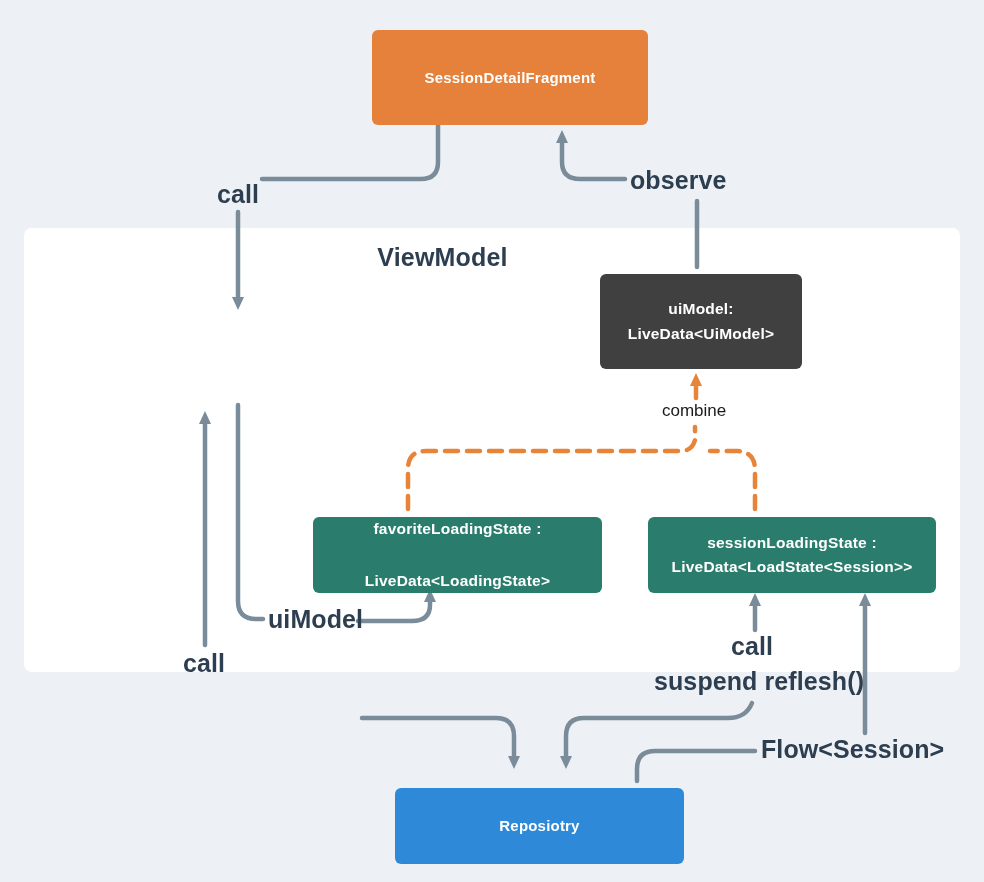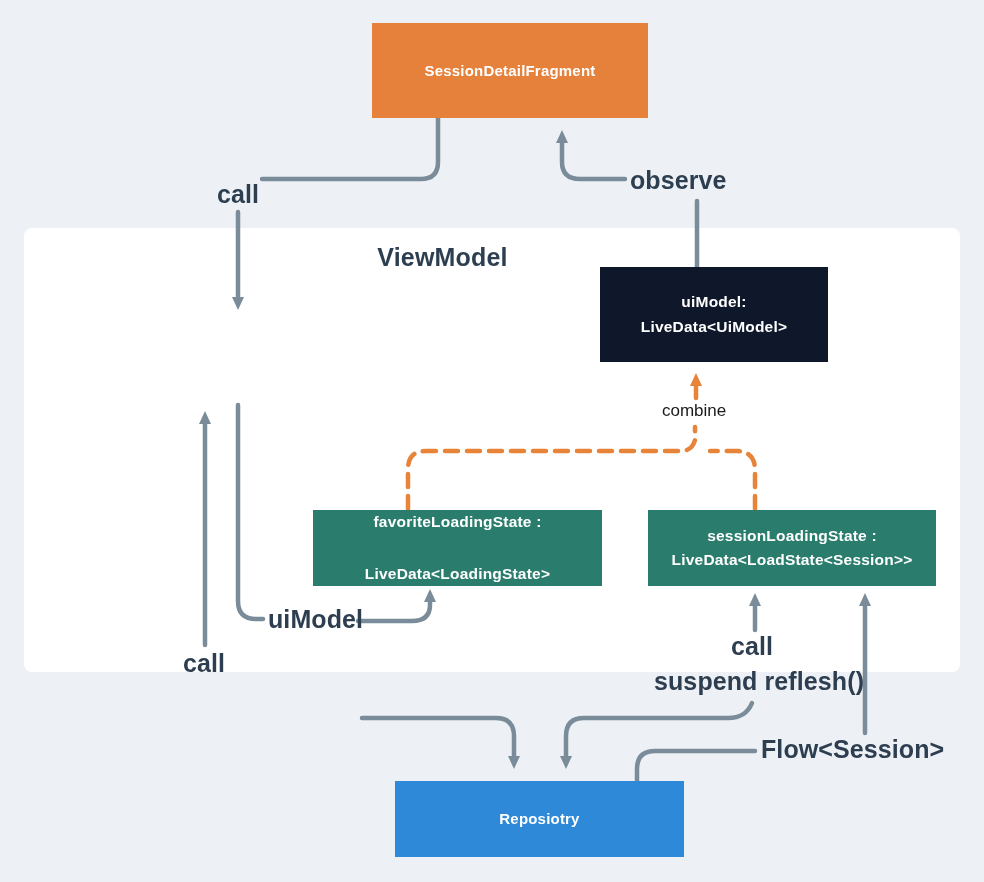--- a/index.html
+++ b/index.html
@@ -28,31 +28,32 @@
     letter-spacing:0.2px;
   }
   .wires{
     position:absolute;left:0;top:0;
     pointer-events:none;
   }
   .node{
     position:absolute;
     display:flex;align-items:center;justify-content:center;
     flex-direction:column;
-    border-radius:0;
+    border-radius:6px;
     color:#FFFFFF;
     font-weight:700;
     font-size:15px;
     text-align:center;
     line-height:1.55;
     letter-spacing:0.2px;
+    margin-top:7px;
   }
   .node-fragment{left:372px;top:23px;width:276px;height:95px;background:#E5813B;}
   .node-toggle{left:83px;top:315px;width:314px;height:90px;background:#1FB1A0;}
-  .node-uimodel{left:600px;top:267px;width:228px;height:95px;background:#0f172a;font-size:15.5px;}
+  .node-uimodel{left:600px;top:267px;width:202px;height:95px;background:#404040;font-size:15.5px;}
   .node-favloading{left:313px;top:510px;width:289px;height:76px;background:#2A7D6C;font-size:15.5px;justify-content:space-between;}
   .node-sesloading{left:648px;top:510px;width:288px;height:76px;background:#2A7D6C;font-size:15.5px;}
   .node-repo{left:395px;top:781px;width:289px;height:76px;background:#2E8AD8;}
   .edge-label{
     position:absolute;
     font-size:25px;font-weight:700;
     color:#2D3E50;
     white-space:nowrap;
     line-height:1.1;
     letter-spacing:0.1px;

